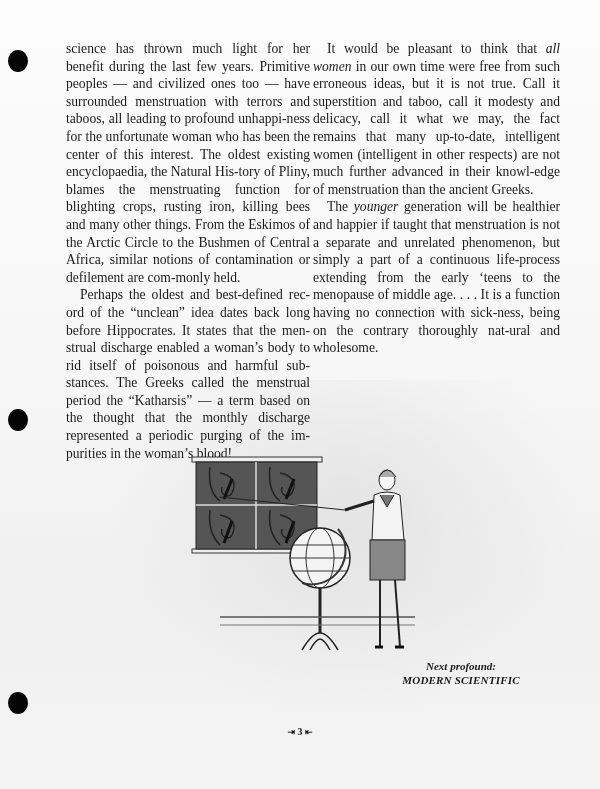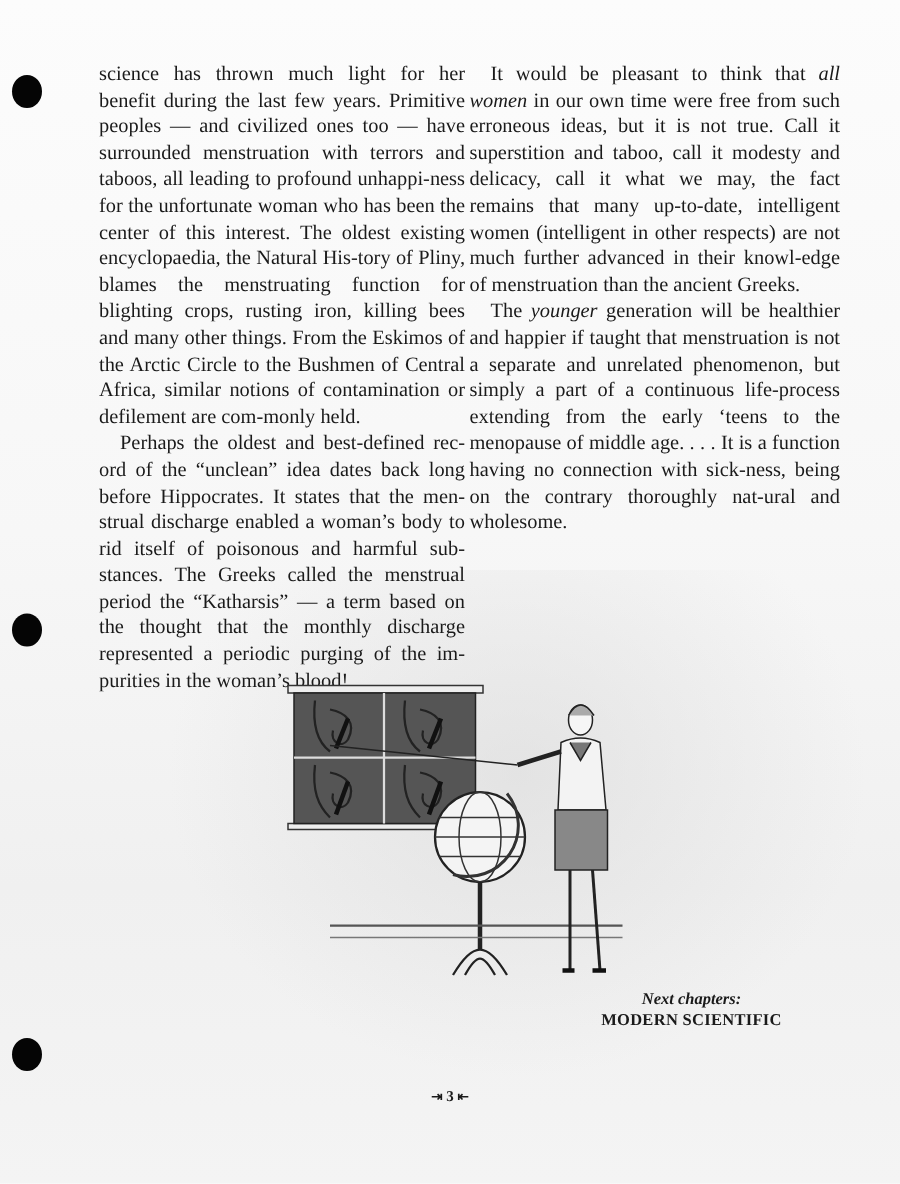--- a/index.html
+++ b/index.html
@@ -34,21 +34,21 @@
     .column p.indent { text-indent: 14px; }
     .column em { font-style: italic; }
     .illustration {
       position: absolute; left: 190px; top: 455px; width: 230px; height: 210px;
     }
     .next-chapter {
       position: absolute; left: 376px; top: 660px; width: 170px;
       text-align: center; font-family: "Liberation Serif", serif;
     }
     .next-label { font-style: italic; font-weight: bold; font-size: 11px; }
-    .next-title { font-weight: bold; font-size: 11px; letter-spacing: 0.2px; line-height: 17px; }
+    .next-title { font-weight: bold; font-size: 11px; letter-spacing: 0.2px; line-height: 17px; font-style: italic; }
     .page-number {
       position: absolute; left: 276px; top: 726px; width: 48px; text-align: center;
       font-family: "Liberation Serif", serif; font-size: 10px; font-weight: bold;
     }
     .orn { display: inline-block; font-size: 9px; }
   </style>
 </head>
 <body>
 
 <div class="page">
@@ -114,21 +114,21 @@
       <path d="M190 40 L197 52 L204 40" fill="#777" stroke="#222"></path>
       <path d="M184 46 L155 55" stroke="#222" stroke-width="3"></path>
       <rect x="180" y="85" width="35" height="40" fill="#888" stroke="#222"></rect>
       <line x1="190" y1="125" x2="190" y2="192" stroke="#222" stroke-width="2"></line>
       <line x1="205" y1="125" x2="210" y2="192" stroke="#222" stroke-width="2"></line>
       <path d="M185 192 l8 0 M205 192 l9 0" stroke="#111" stroke-width="3"></path>
     </g>
   </svg>
 
   <div class="next-chapter">
-    <div class="next-label">Next chapters:</div>
+    <div class="next-label">Next profound:</div>
     <div class="next-title">MODERN SCIENTIFIC</div>
   </div>
 
   <div class="page-number">
     <span class="orn">⇥</span>
     <span>3</span>
     <span class="orn">⇤</span>
   </div>
 </div>
 

